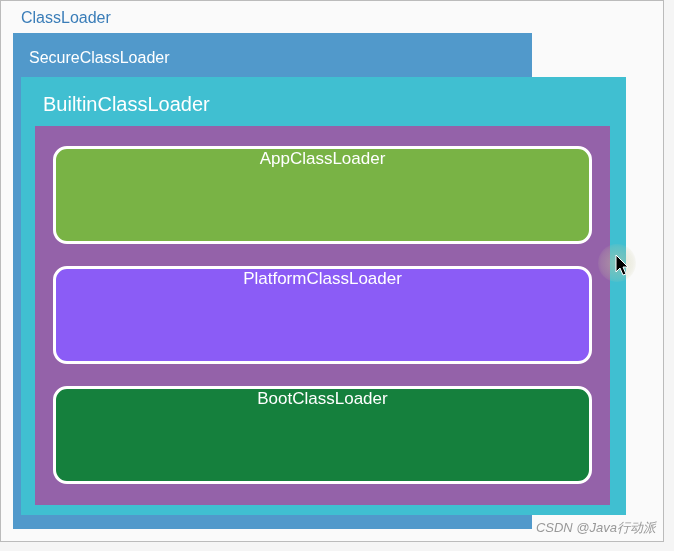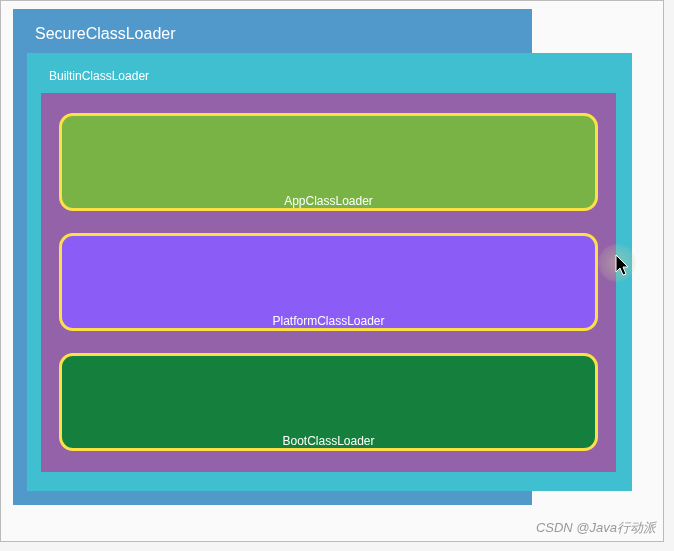--- a/index.html
+++ b/index.html
@@ -25,58 +25,58 @@
     .classloader-title {
       color: #3a7db8;
       font-size: 16px;
       margin-bottom: 6px;
       margin-left: 8px;
     }
     .classloader-box {
       background: #5199cb;
       width: 519px;
       height: 496px;
-      padding: 10px 14px 14px 14px;
+      padding: 10px 14px 14px 8px;
     }
     .secure-title {
       color: #ffffff;
       font-size: 16px;
       margin: 6px 0 10px 8px;
     }
     .secure-box {
       background: #40bfd1;
       width: 605px;
       height: 438px;
       padding: 10px 14px 14px 14px;
     }
     .builtin-title {
       color: #ffffff;
-      font-size: 12px;
+      font-size: 20px;
       margin: 6px 0 10px 8px;
     }
     .builtin-box {
       background: #9462a9;
       width: 575px;
       height: 379px;
       padding: 20px 18px 18px 18px;
       display: flex;
       flex-direction: column;
       gap: 22px;
     }
     .loader-item {
       background: #79b345;
-      border: 3px solid #fde047;
+      border: 3px solid #ffffff;
       border-radius: 14px;
       width: 100%;
       height: 98px;
       display: flex;
-      align-items: flex-end;
+      align-items: flex-start;
       justify-content: center;
       color: #ffffff;
-      font-size: 12px;
+      font-size: 17px;
     }
     .loader-app {
       background: #79b345;
     }
     .loader-platform {
       background: #8b5cf6;
     }
     .loader-boot {
       background: #15803d;
     }
@@ -107,20 +107,21 @@
       height: 38px;
       border-radius: 50%;
       background: radial-gradient(circle, rgba(200,200,160,0.5) 0%, rgba(200,200,160,0.2) 60%, transparent 80%);
       pointer-events: none;
     }
   </style>
 </head>
 <body>
 
 <div class="outer-border">
+  <div class="classloader-title">ClassLoader</div>
   <div class="classloader-box">
     <div class="secure-title">SecureClassLoader</div>
     <div class="secure-box">
       <div class="builtin-title">BuiltinClassLoader</div>
       <div class="builtin-box">
         <div class="loader-item loader-app">
           <span>AppClassLoader</span>
         </div>
         <div class="loader-item loader-platform">
           <span>PlatformClassLoader</span>

